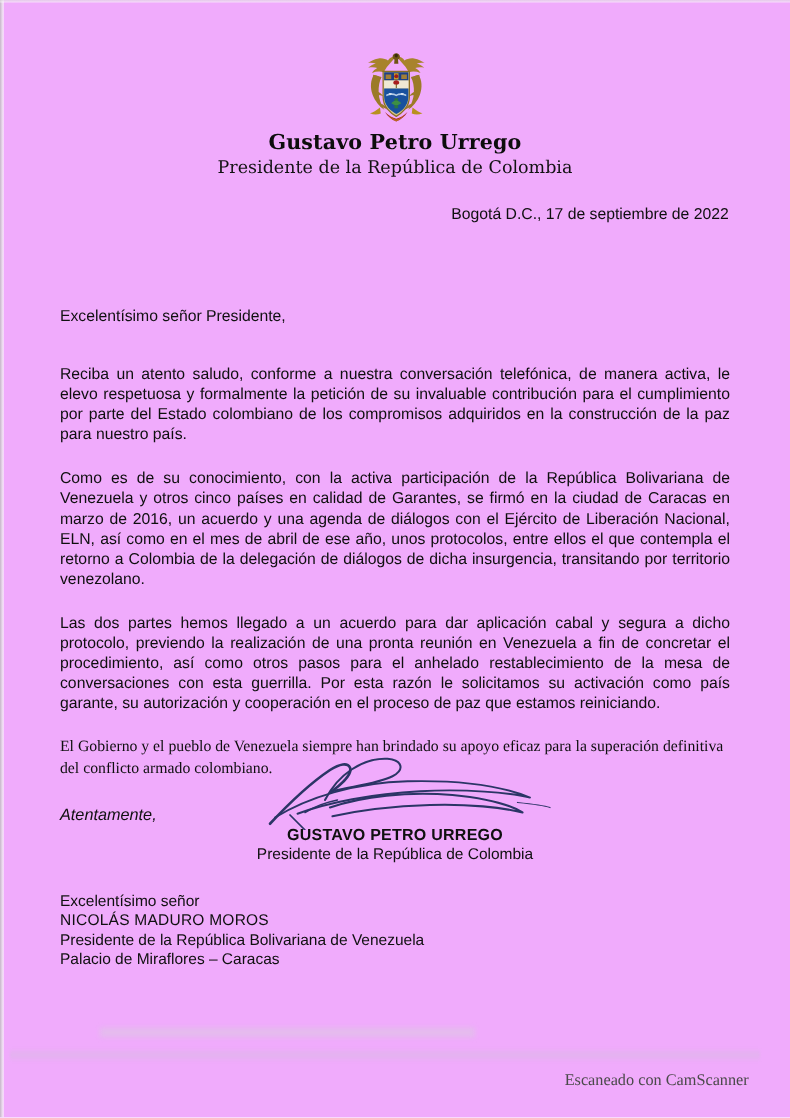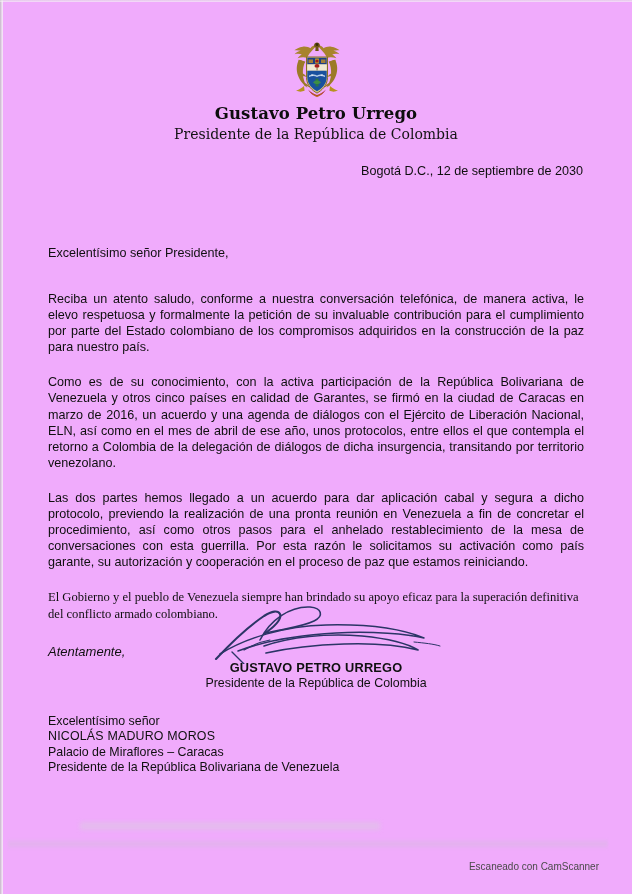--- a/index.html
+++ b/index.html
@@ -152,22 +152,23 @@
   .addressee .bold {
     font-weight: normal;
     letter-spacing: .2px;
   }
 
   
   .footer-watermark {
     position: absolute;
     right: 33px;
     bottom: 22px;
-    font-size: 10px;
+    font-size: 13px;
     color: #4a4a4a;
+    font-family: Liberation Serif, serif;
   }
 </style>
 </head>
 <body>
 
 <div class="page">
 
   <div class="scan-edge-left"></div>
   <div class="scan-edge-top"></div>
 
@@ -215,21 +216,21 @@
       <path d="M22 51.5c3 3 6 4.6 9 5.4 3-.8 6-2.4 9-5.4-2.2 3.6-5.4 6.3-9 7.6-3.6-1.3-6.8-4-9-7.6z" fill="#a8221f"></path>
       <path d="M24.5 53.8c2 1.9 4.2 3.1 6.5 3.7 2.3-.6 4.5-1.8 6.5-3.7-1.6 2.5-3.9 4.4-6.5 5.4-2.6-1-4.9-2.9-6.5-5.4z" fill="#c9a227" opacity=".55"></path>
     </svg>
   </div>
 
   <div class="header-titles">
     <div class="header-name">Gustavo Petro Urrego</div>
     <div class="header-role">Presidente de la República de Colombia</div>
   </div>
 
-  <div class="date-line">Bogotá D.C., 12 de septiembre de 2030</div>
+  <div class="date-line">Bogotá D.C., 17 de septiembre de 2022</div>
 
   <div class="body-block">
     <div class="salutation">Excelentísimo señor Presidente,</div>
 
     <p class="para">Reciba un atento saludo, conforme a nuestra conversación telefónica, de manera activa, le elevo respetuosa y formalmente la petición de su invaluable contribución para el cumplimiento por parte del Estado colombiano de los compromisos adquiridos en la construcción de la paz para nuestro país.</p>
     <p class="para">Como es de su conocimiento, con la activa participación de la República Bolivariana de Venezuela y otros cinco países en calidad de Garantes, se firmó en la ciudad de Caracas en marzo de 2016, un acuerdo y una agenda de diálogos con el Ejército de Liberación Nacional, ELN, así como en el mes de abril de ese año, unos protocolos, entre ellos el que contempla el retorno a Colombia de la delegación de diálogos de dicha insurgencia, transitando por territorio venezolano.</p>
     <p class="para">Las dos partes hemos llegado a un acuerdo para dar aplicación cabal y segura a dicho protocolo, previendo la realización de una pronta reunión en Venezuela a fin de concretar el procedimiento, así como otros pasos para el anhelado restablecimiento de la mesa de conversaciones con esta guerrilla. Por esta razón le solicitamos su activación como país garante, su autorización y cooperación en el proceso de paz que estamos reiniciando.</p>
     <p class="para left-aligned">El Gobierno y el pueblo de Venezuela siempre han brindado su apoyo eficaz para la superación definitiva del conflicto armado colombiano.</p>
 
     <div class="closing">Atentamente,</div>
@@ -254,22 +255,22 @@
         <path d="M46 54 C 50 58, 54 62, 58 66" stroke-width="1.4"></path>
       </g>
     </svg>
     <div class="sig-name">GUSTAVO PETRO URREGO</div>
     <div class="sig-role">Presidente de la República de Colombia</div>
   </div>
 
   <div class="addressee">
     <div>Excelentísimo señor</div>
     <div class="bold">NICOLÁS MADURO MOROS</div>
+    <div>Presidente de la República Bolivariana de Venezuela</div>
     <div>Palacio de Miraflores – Caracas</div>
-    <div>Presidente de la República Bolivariana de Venezuela</div>
   </div>
 
   <div class="ghost-band2"></div>
   <div class="ghost-band"></div>
 
   <div class="footer-watermark">Escaneado con CamScanner</div>
 
 </div>
 
 </body></html>

